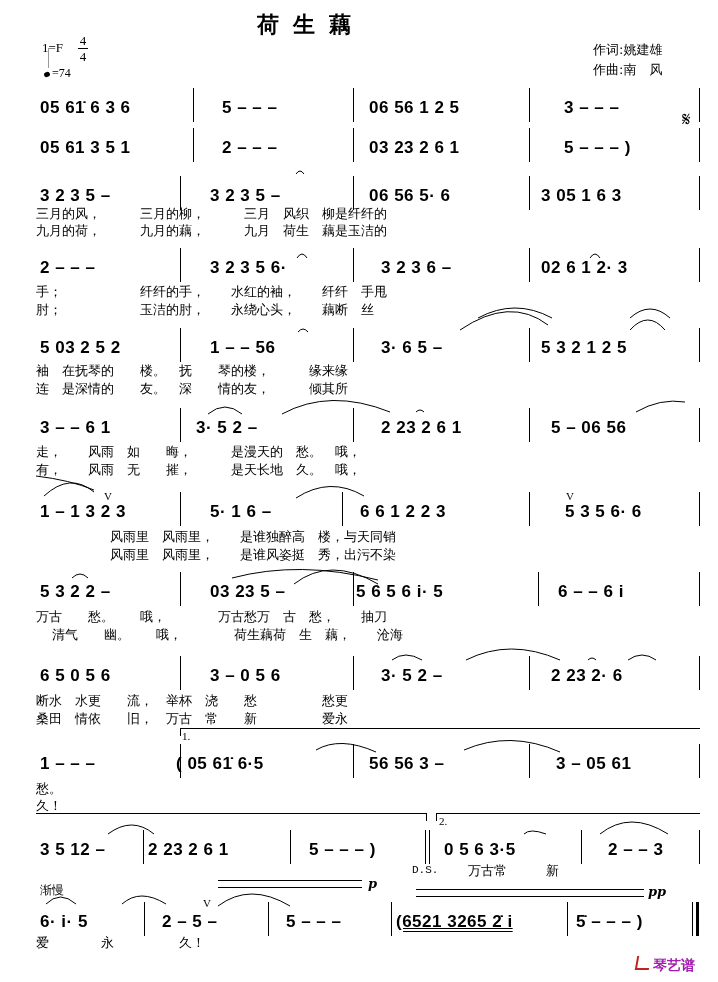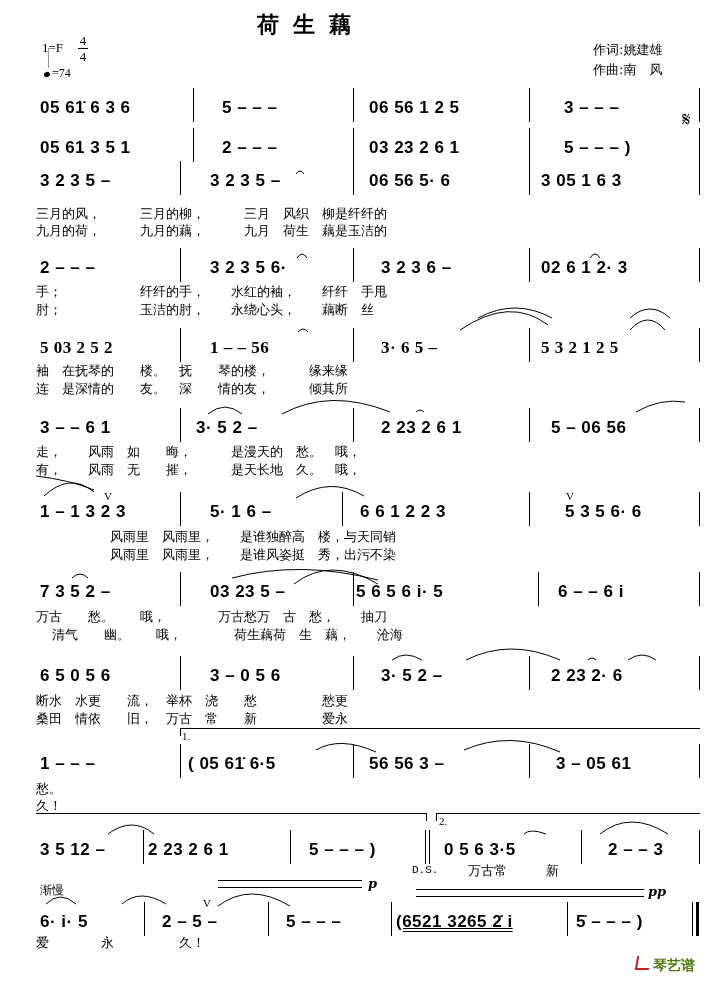--- a/index.html
+++ b/index.html
@@ -19,21 +19,21 @@
   .bar { position: absolute; top: 0; width: 1px; height: 34px; background: #000; }
   .bar.end { width: 2px; }
   .notes { position: absolute; top: 10px; font-weight: bold; font-size: 17px; white-space: pre; letter-spacing: 0.5px; }
   .lyr { position: absolute; font-size: 13px; font-family: "DejaVu Sans", sans-serif; white-space: pre; }
   .mark { position: absolute; font-size: 11px; font-family: "Liberation Serif", serif; }
   .segno { position: absolute; left: 682px; top: 107px; font-size: 20px; font-family: "DejaVu Serif", serif; }
   .volta { position: absolute; height: 1px; background: #000; }
   .volta-end { position: absolute; width: 1px; background: #000; }
   .hairpin { position: absolute; height: 6px; border-top: 1px solid #000; border-bottom: 1px solid #000; }
   .dyn { position: absolute; font-family: "DejaVu Serif", serif; font-style: italic; font-weight: bold; font-size: 13px; }
-  .logo { position: absolute; left: 636px; top: 956px; color: #4d7c0f; font-weight: bold; font-size: 14px; font-family: "DejaVu Sans", sans-serif; }
+  .logo { position: absolute; left: 636px; top: 956px; color: #a21caf; font-weight: bold; font-size: 14px; font-family: "DejaVu Sans", sans-serif; }
   .logo .mk { display: inline-block; width: 12px; height: 12px; border-left: 2px solid #c0221f; border-bottom: 2px solid #c0221f; margin-right: 3px; transform: skewX(-10deg); }
   svg.ties { position: absolute; left: 0; top: 0; pointer-events: none; }
 </style>
 </head>
 <body>
 
 <div class="title">荷生藕</div>
 <div class="key">1=F</div>
 <div class="timesig">
   <div>4</div>
@@ -65,21 +65,21 @@
   <span class="notes" style="left:4px">05 61 3 5 1</span>
   <div class="bar" style="left:157px"></div>
   <span class="notes" style="left:186px">2 – – –</span>
   <div class="bar" style="left:317px"></div>
   <span class="notes" style="left:333px">03 23 2 6 1</span>
   <div class="bar" style="left:493px"></div>
   <span class="notes" style="left:528px">5 – – – )</span>
   <div class="bar" style="left:663px"></div>
 </div>
 
-<div class="row" style="top:161px;text-align:right;">
+<div class="row" style="top:176px;text-align:right;">
   <span class="notes" style="left:4px">3 2 3 5 –</span>
   <div class="bar" style="left:144px"></div>
   <span class="notes" style="left:174px">3 2 3 5 –</span>
   <div class="bar" style="left:317px"></div>
   <span class="notes" style="left:333px">06 56 5· 6</span>
   <div class="bar" style="left:493px"></div>
   <span class="notes" style="left:505px">3 05 1 6 3</span>
   <div class="bar" style="left:663px"></div>
 </div>
 <div class="lyr" style="left:36px;top:205px">三月的风，　　　三月的柳，　　　三月　风织　柳是纤纤的</div>
@@ -91,21 +91,21 @@
   <span class="notes" style="left:174px">3 2 3 5 6·</span>
   <div class="bar" style="left:317px"></div>
   <span class="notes" style="left:345px">3 2 3 6 –</span>
   <div class="bar" style="left:493px"></div>
   <span class="notes" style="left:505px">02 6 1 2· 3</span>
   <div class="bar" style="left:663px"></div>
 </div>
 <div class="lyr" style="left:36px;top:283px">手；　　　　　　纤纤的手，　　水红的袖，　　纤纤　手甩</div>
 <div class="lyr" style="left:36px;top:301px">肘；　　　　　　玉洁的肘，　　永绕心头，　　藕断　丝</div>
 
-<div class="row" style="top:328px;font-family:Liberation Serif, serif;">
+<div class="row" style="top:328px;">
   <span class="notes" style="left:4px">5 03 2 5 2</span>
   <div class="bar" style="left:144px"></div>
   <span class="notes" style="left:174px">1 – – 56</span>
   <div class="bar" style="left:317px"></div>
   <span class="notes" style="left:345px">3· 6 5 –</span>
   <div class="bar" style="left:493px"></div>
   <span class="notes" style="left:505px">5 3 2 1 2 5</span>
   <div class="bar" style="left:663px"></div>
 </div>
 <div class="lyr" style="left:36px;top:362px">袖　在抚琴的　　楼。　抚　　琴的楼，　　　缘来缘</div>
@@ -133,21 +133,21 @@
   <div class="bar" style="left:493px"></div>
   <span class="notes" style="left:529px">5 3 5 6· 6</span>
   <div class="bar" style="left:663px"></div>
 </div>
 <div class="mark" style="left:104px;top:490px">V</div>
 <div class="mark" style="left:566px;top:490px">V</div>
 <div class="lyr" style="left:110px;top:528px">风雨里　风雨里，　　是谁独醉高　楼，与天同销</div>
 <div class="lyr" style="left:110px;top:546px">风雨里　风雨里，　　是谁风姿挺　秀，出污不染</div>
 
 <div class="row" style="top:572px;">
-  <span class="notes" style="left:4px">7 3 5 2 –</span>
+  <span class="notes" style="left:4px">5 3 2 2 –</span>
   <div class="bar" style="left:144px"></div>
   <span class="notes" style="left:174px">03 23 5 –</span>
   <div class="bar" style="left:317px"></div>
   <span class="notes" style="left:320px">5 6 5 6 i· 5</span>
   <div class="bar" style="left:502px"></div>
   <span class="notes" style="left:522px">6 – – 6 i</span>
   <div class="bar" style="left:663px"></div>
 </div>
 <div class="lyr" style="left:36px;top:608px">万古　　愁。　　哦，　　　　万古愁万　古　愁，　　抽刀</div>
 <div class="lyr" style="left:52px;top:626px">清气　　幽。　　哦，　　　　荷生藕荷　生　藕，　　沧海</div>
@@ -164,21 +164,21 @@
 </div>
 <div class="lyr" style="left:36px;top:692px">断水　水更　　流，　举杯　浇　　愁　　　　　愁更</div>
 <div class="lyr" style="left:36px;top:710px">桑田　情依　　旧，　万古　常　　新　　　　　爱永</div>
 
 <div class="volta" style="left:180px;top:728px;width:520px"></div>
 <div class="volta-end" style="left:180px;top:728px;height:8px"></div>
 <div class="mark" style="left:182px;top:730px">1.</div>
 <div class="row" style="top:744px;">
   <span class="notes" style="left:4px">1 – – –</span>
   <div class="bar" style="left:144px"></div>
-  <span class="notes" style="left:152px">( 05 61̇ 6·5</span>
+  <span class="notes" style="left:140px">( 05 61̇ 6·5</span>
   <div class="bar" style="left:317px"></div>
   <span class="notes" style="left:333px">56 56 3 –</span>
   <div class="bar" style="left:493px"></div>
   <span class="notes" style="left:520px">3 – 05 61</span>
   <div class="bar" style="left:663px"></div>
 </div>
 <div class="lyr" style="left:36px;top:780px">愁。</div>
 <div class="lyr" style="left:36px;top:797px">久！</div>
 
 <div class="volta" style="left:36px;top:813px;width:390px"></div>

